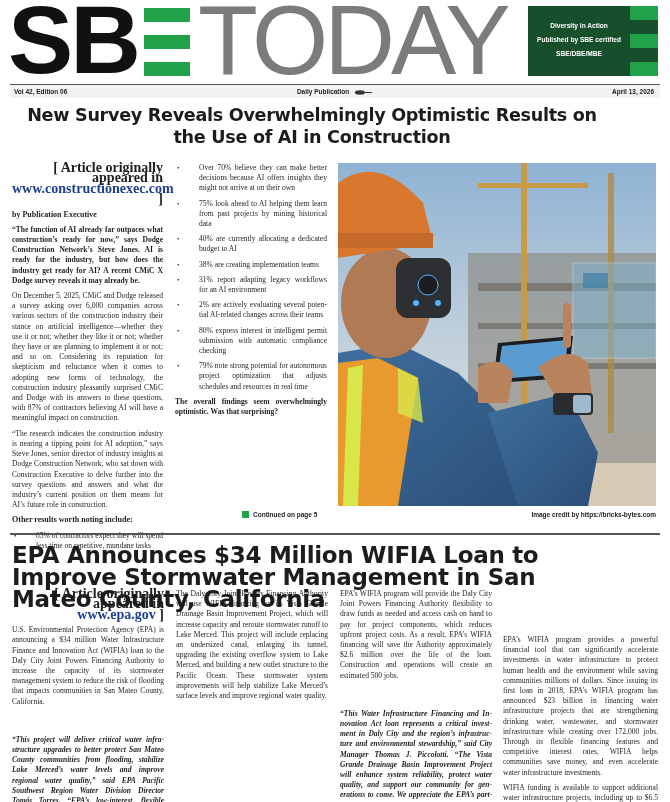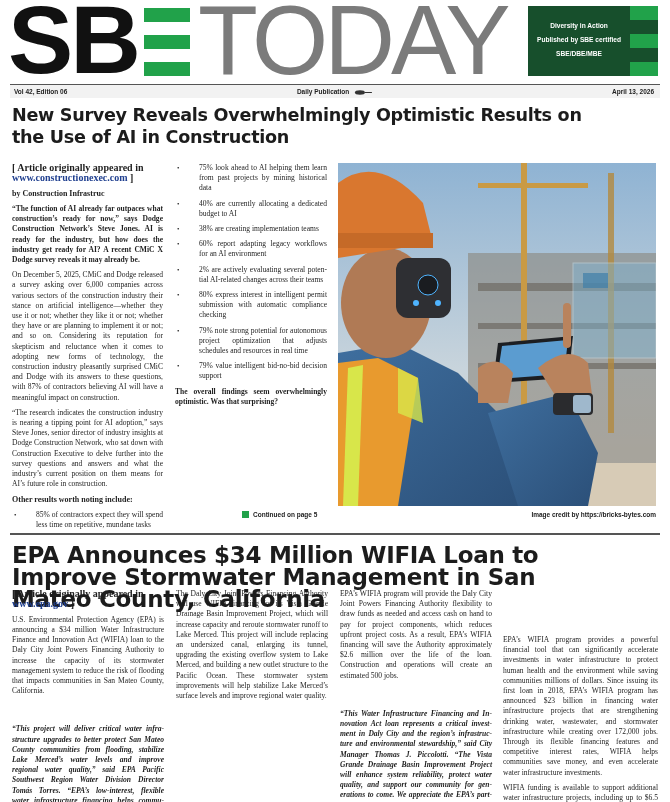--- a/index.html
+++ b/index.html
@@ -23,29 +23,29 @@
   .badge-text { position: absolute; left: 0; top: 13px; width: 102px; text-align: center; font-family: "Liberation Sans", sans-serif; font-weight: 700; font-size: 6.6px; line-height: 14px; color: #ffffff; }
 
   .infobar { position: absolute; left: 10px; top: 84px; width: 650px; height: 14px; border-top: 1.5px solid #555; background: #f2f2f2; font-family: "Liberation Sans", sans-serif; font-weight: 700; font-size: 6.5px; color: #222; }
   .infobar .vol { position: absolute; left: 4px; top: 3px; }
   .infobar .pub { position: absolute; left: 50%; transform: translateX(-50%); top: 3px; white-space: nowrap; }
   .infobar .pub .paper-icon { display: inline-block; width: 20px; height: 5px; vertical-align: middle; margin-left: 2px; }
   .infobar .date { position: absolute; right: 6px; top: 3px; }
 
   
   .headline { position: absolute; left: 12px; font-family: "DejaVu Sans", sans-serif; font-weight: 600; color: #1c1c1c; letter-spacing: -0.3px; }
-  .h1 { top: 104px; width: 600px; font-size: 17.6px; line-height: 22px; }
+  .h1 { top: 104px; width: 600px; font-size: 17.6px; line-height: 22px; text-align: center; }
   .h2 { top: 544px; width: 600px; font-size: 23px; line-height: 22px; }
 
   .hrule { position: absolute; left: 10px; width: 650px; height: 1.5px; background: #555; }
 
   
   .col { position: absolute; font-size: 7.55px; line-height: 10.2px; text-align: justify; color: #1e1e1e; hyphens: manual; }
   .col p { margin-bottom: 5px; }
-  .col .src-block { text-align: left; font-weight: 700; font-size: 10px; line-height: 10.4px; margin-bottom: 5px; }
+  .col .src-block { text-align: right; font-weight: 700; font-size: 14px; line-height: 10.4px; margin-bottom: 5px; }
   .col .src-link { color: #1f3f8f; font-weight: 700; }
   .col .by { font-weight: 700; font-size: 8px; margin-bottom: 5px; }
   .col .lead { font-weight: 700; }
   .col .ital { font-weight: 700; font-style: italic; margin-top: 28px; }
   .col .label { font-weight: 700; font-size: 8px; }
   .col ul { list-style: none; }
   .col li { position: relative; padding-left: 24px; margin-bottom: 5px; }
   .col li::before { content: "•"; position: absolute; left: 2px; top: 0; font-size: 7px; }
 
   
@@ -93,40 +93,40 @@
 </div>
 
 <h1 class="headline h1">New Survey Reveals Overwhelmingly Optimistic Results on the Use of AI in Construction</h1>
 
 <div class="col" style="left:12px; top:163px; width:151px;">
   <div class="src-block">
     <span>[ Article originally appeared in</span><br>
     <a class="src-link">www.constructionexec.com</a>
     <span>]</span>
   </div>
-  <div class="by">by Construction Infrastruc</div>
+  <div class="by">by Publication Executive</div>
   <p class="lead">“The function of AI already far outpaces what construction’s ready for now,” says Dodge Construction Network’s Steve Jones. AI is ready for the industry, but how does the industry get ready for AI? A recent CMiC X Dodge survey reveals it may already be.</p>
   <p>On December 5, 2025, CMiC and Dodge re­leased a survey asking over 6,000 companies across various sectors of the construction in­dustry their stance on artificial intelligence—whether they use it or not; whether they like it or not; whether they have or are planning to implement it or not; and so on. Considering its reputation for skepticism and reluctance when it comes to adopting new forms of technology, the construction industry pleasantly surprised CMiC and Dodge with its answers to these questions, with 87% of contractors believing AI will have a meaningful impact on construction.</p>
   <p>“The research indicates the construction industry is nearing a tipping point for AI adoption,” says Steve Jones, senior director of industry insights at Dodge Construction Network, who sat down with Construction Executive to delve further into the survey questions and answers and what the industry’s current position on them means for AI’s future role in construction.</p>
   <p class="label">Other results worth noting include:</p>
   <ul>
     <li>85% of contractors expect they will spend less time on repetitive, mundane tasks</li>
   </ul>
 </div>
 
 <div class="col" style="left:175px; top:163px; width:152px;">
   <ul>
+    <li>Over 70% believe they can make better decisions because AI offers insights they might not arrive at on their own</li>
     <li>75% look ahead to AI helping them learn from past projects by mining historical data</li>
     <li>40% are currently allocating a dedicated budget to AI</li>
     <li>38% are creating implementation teams</li>
-    <li>60% report adapting legacy workflows for an AI environment</li>
+    <li>31% report adapting legacy workflows for an AI environment</li>
     <li>2% are actively evaluating several poten­tial AI-related changes across their teams</li>
     <li>80% express interest in intelligent permit submission with automatic compliance checking</li>
     <li>79% note strong potential for autonomous project optimization that adjusts schedules and resources in real time</li>
-    <li>79% value intelligent bid-no-bid decision support</li>
   </ul>
   <p class="lead">The overall findings seem overwhelmingly optimistic. Was that surprising?</p>
 </div>
 
 <div class="continued">
   <span class="sq"></span><span>Continued on page 5</span>
 </div>
 
 <div class="photo" aria-label="Construction worker wearing hard hat and AR headset holding a smartphone at a building site with crane">
   <svg width="318" height="343" viewBox="0 0 318 343">

